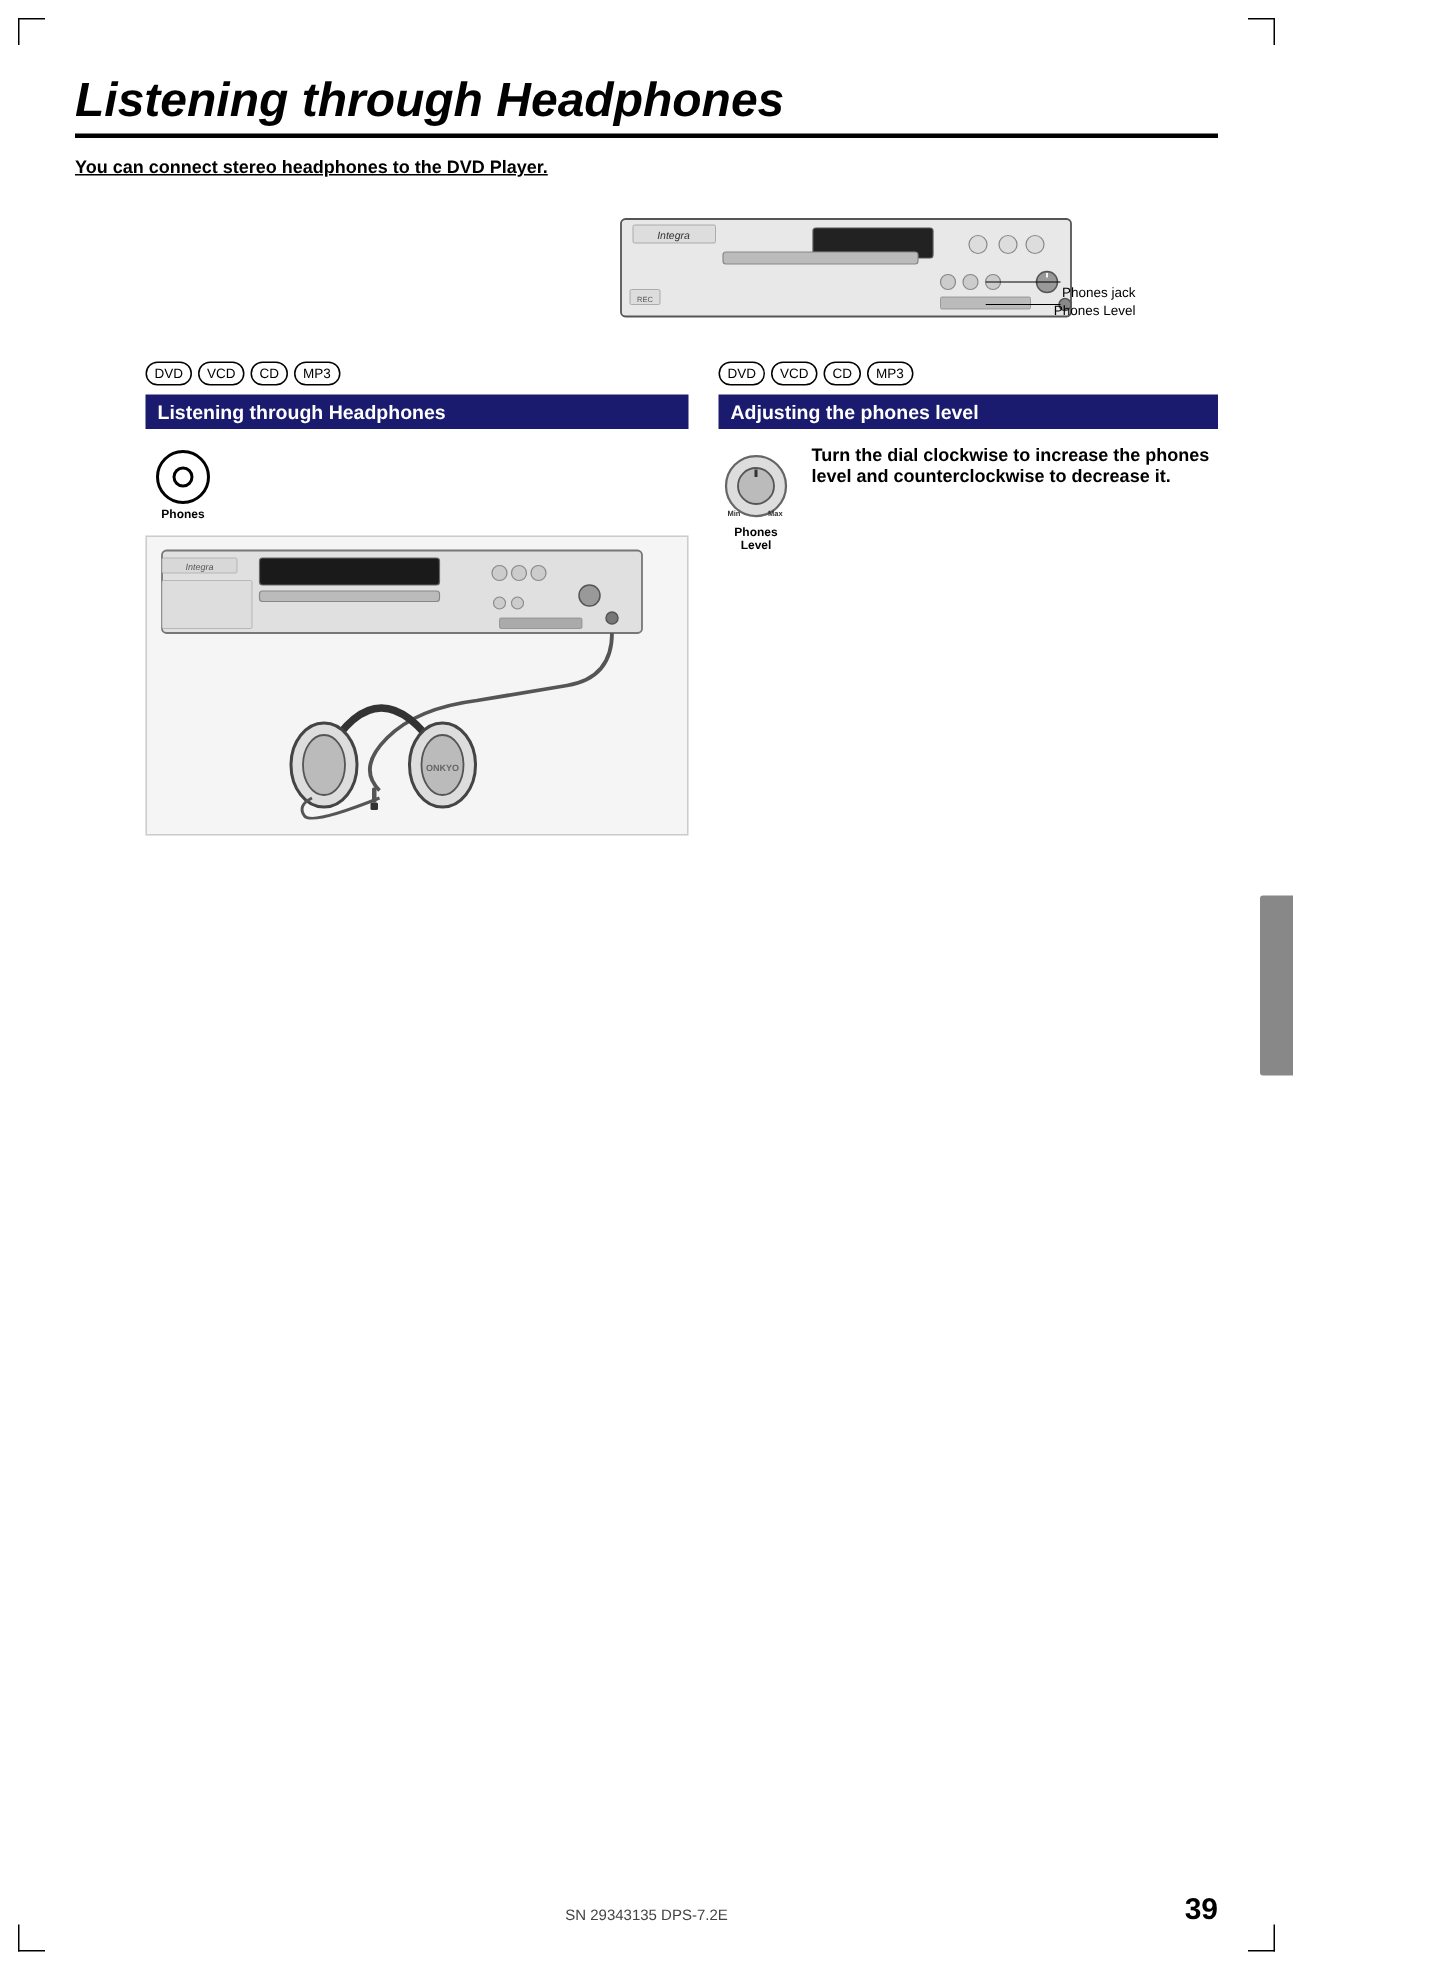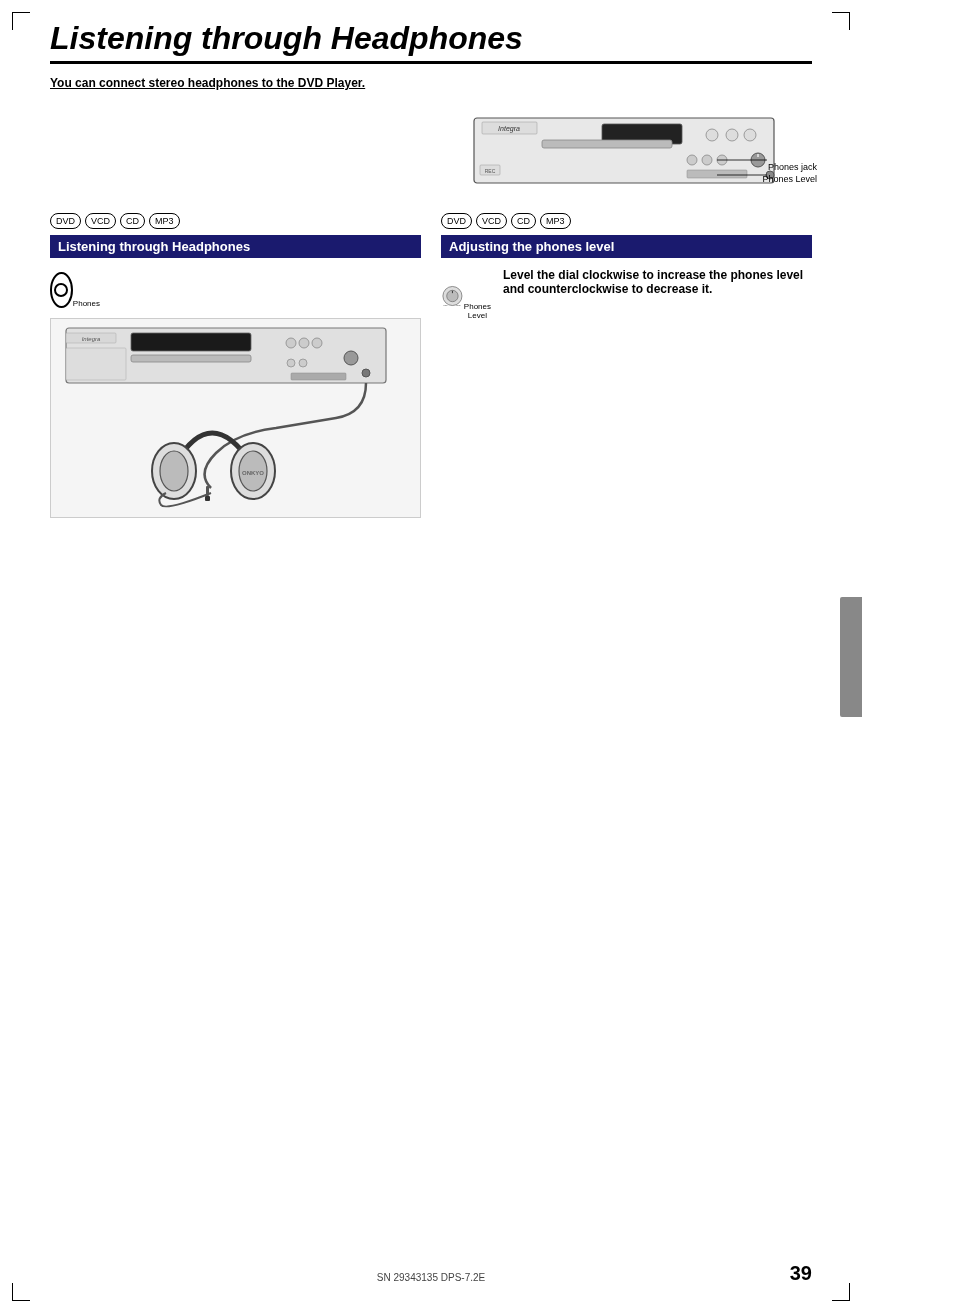--- a/index.html
+++ b/index.html
@@ -10,21 +10,21 @@
       background: #fff;
       font-family: Arial, Helvetica, sans-serif;
       font-size: 12px;
       color: #000;
       position: relative;
     }
 
     .page {
       width: 862px;
       min-height: 1313px;
-      padding: 20px 50px;
+      padding: 48px 50px;
       position: relative;
     }
 
     
     .corner-mark {
       position: absolute;
       width: 18px;
       height: 18px;
       border-color: #000;
       border-style: solid;
@@ -61,20 +61,21 @@
       font-weight: bold;
       margin-bottom: 20px;
       text-decoration: underline;
     }
 
     
     .main-content {
       display: flex;
       gap: 20px;
       margin-top: 10px;
+      margin-left: 47px;
     }
 
     .left-column {
       width: 420px;
     }
 
     .right-column {
       width: 420px;
       position: relative;
     }
@@ -110,23 +111,24 @@
       display: flex;
       gap: 12px;
       align-items: flex-start;
       margin-bottom: 10px;
     }
 
     .icon-area {
       width: 50px;
       flex-shrink: 0;
       display: flex;
-      flex-direction: row;
-      align-items: flex-end;
+      flex-direction: column;
+      align-items: center;
       padding-top: 4px;
+      font-weight: bold;
     }
 
     .phones-icon {
       width: 36px;
       height: 36px;
       border: 2.5px solid #000;
       border-radius: 50%;
       display: flex;
       align-items: center;
       justify-content: center;
@@ -192,21 +194,21 @@
   <div class="corner-mark corner-tr"></div>
   <div class="corner-mark corner-bl"></div>
   <div class="corner-mark corner-br"></div>
 
   <div class="side-tab"></div>
 
   <div class="page-title">Listening through Headphones</div>
 
   <div class="subtitle">You can connect stereo headphones to the DVD Player.</div>
 
-  <div style="display:flex; justify-content:flex-end; margin-bottom:4px; position:relative;">
+  <div style="display:flex; justify-content:flex-end; margin-bottom:4px; margin-right:60px; position:relative;">
     <div style="position:relative;">
       
       <svg width="340" height="90" viewBox="0 0 340 90">
 
         <rect x="2" y="8" width="300" height="65" rx="3" ry="3" fill="#e8e8e8" stroke="#555" stroke-width="1.2"></rect>
 
         <rect x="10" y="12" width="55" height="12" rx="1" fill="#ddd" stroke="#999" stroke-width="0.5"></rect>
         <text x="37" y="21" font-size="7" text-anchor="middle" fill="#333" font-style="italic">Integra</text>
 
         <rect x="130" y="14" width="80" height="20" rx="2" fill="#222" stroke="#555" stroke-width="0.8"></rect>
@@ -333,21 +335,21 @@
             <circle cx="24" cy="24" r="12" fill="#bbb" stroke="#555" stroke-width="1.2"></circle>
 
             <line x1="24" y1="13" x2="24" y2="18" stroke="#333" stroke-width="2"></line>
 
             <text x="5" y="44" font-size="5" fill="#333">Min</text>
 
             <text x="32" y="44" font-size="5" fill="#333">Max</text>
           </svg>
           <div class="icon-label">Phones Level</div>
         </div>
-        <div class="instruction-text">Level the dial clockwise to increase the phones level and counterclockwise to decrease it.</div>
+        <div class="instruction-text">Turn the dial clockwise to increase the phones level and counterclockwise to decrease it.</div>
       </div>
 
     </div>
 
   </div>
 
   <div class="page-number">39</div>
 
   <div class="footer">SN 29343135 DPS-7.2E</div>
 

